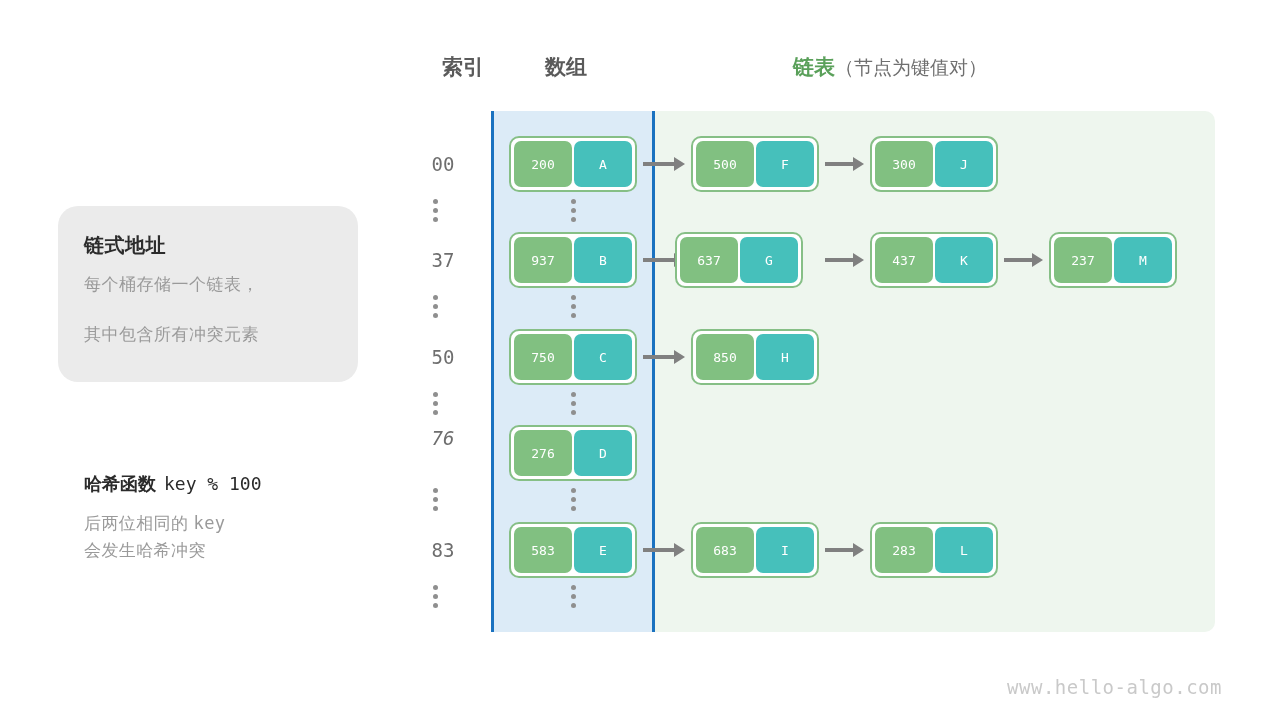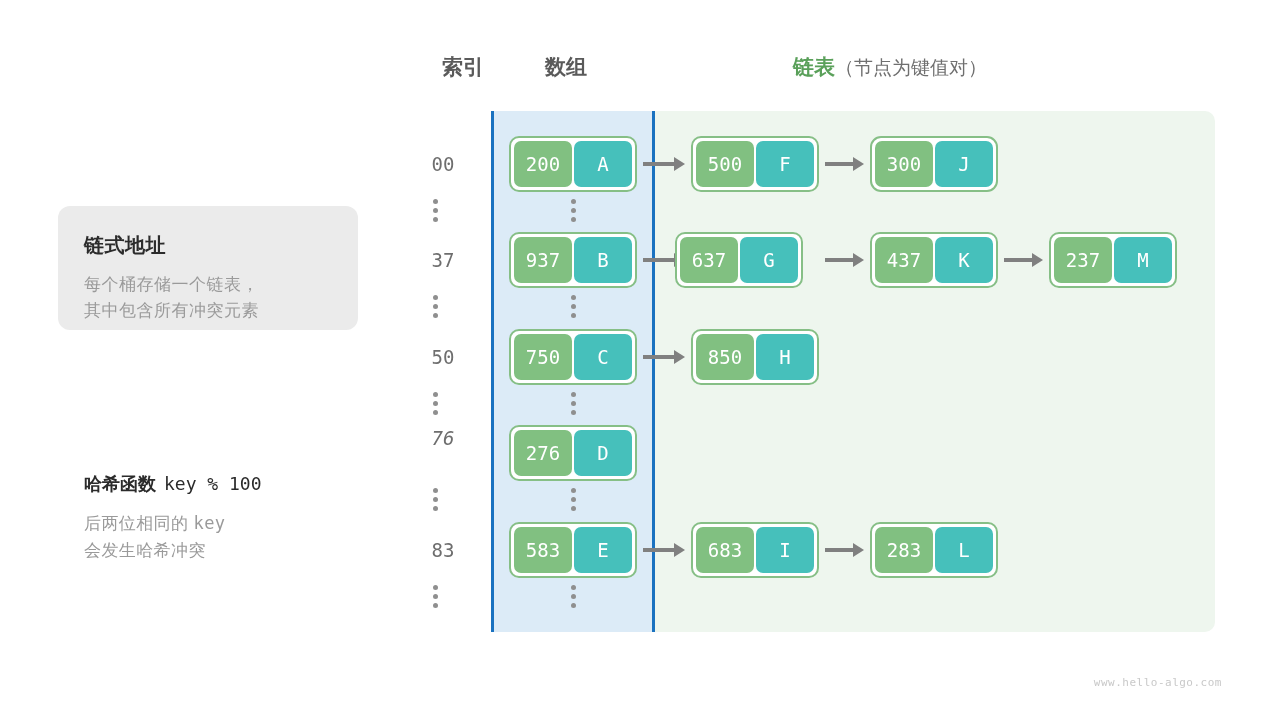--- a/index.html
+++ b/index.html
@@ -33,40 +33,40 @@
     font-weight: normal;
     font-size: 19px;
   }
 
   
   #info-card {
     position: absolute;
     left: 58px;
     top: 206px;
     width: 300px;
-    height: 124px;
+    height: 176px;
     background: #ebebeb;
-    border-radius: 12px;
+    border-radius: 20px;
     box-sizing: border-box;
     padding: 26px 0 0 26px;
   }
   #info-card .card-title {
     font-size: 20px;
     font-weight: bold;
     color: #2b2b2b;
     letter-spacing: 0.5px;
   }
   #info-card .card-line {
     font-size: 17px;
     color: #9a9a9a;
     margin-top: 13px;
     line-height: 1.55;
     letter-spacing: 0.5px;
   }
-  #info-card .card-line .l2 { display: block; }
+  #info-card .card-line .l2 { display: block; margin-top: 24px; }
 
   
   #hash-note {
     position: absolute;
     left: 84px;
     top: 436px;
     width: 300px;
   }
   #hash-note .hash-title {
     font-size: 18px;
@@ -138,21 +138,21 @@
     background: #ffffff;
     display: flex;
     padding: 3px;
   }
   .node .cell {
     display: flex;
     align-items: center;
     justify-content: center;
     color: #ffffff;
     font-family: "DejaVu Sans Mono", "Liberation Mono", monospace;
-    font-size: 19px;
+    font-size: 13px;
     border-radius: 7px;
   }
   .node .cell.key {
     width: 60px;
     background: #81c081;
     margin-right: 2px;
   }
   .node .cell.val {
     width: 60px;
     background: #46c0bb;
@@ -195,21 +195,21 @@
     border-radius: 50%;
     background: #8f8f8f;
   }
 
   
   #watermark {
     position: absolute;
     right: 58px;
     top: 676px;
     font-family: "DejaVu Sans Mono", "Liberation Mono", monospace;
-    font-size: 11px;
+    font-size: 19px;
     color: #c9c9c9;
     letter-spacing: 0.5px;
   }
 </style>
 </head>
 <body>
 
 <div class="hdr" id="hdr-index">索引</div>
 <div class="hdr" id="hdr-array">数组</div>
 <div class="hdr" id="hdr-list"><span class="list-strong">链表</span><span class="list-sub">（节点为键值对）</span></div>

